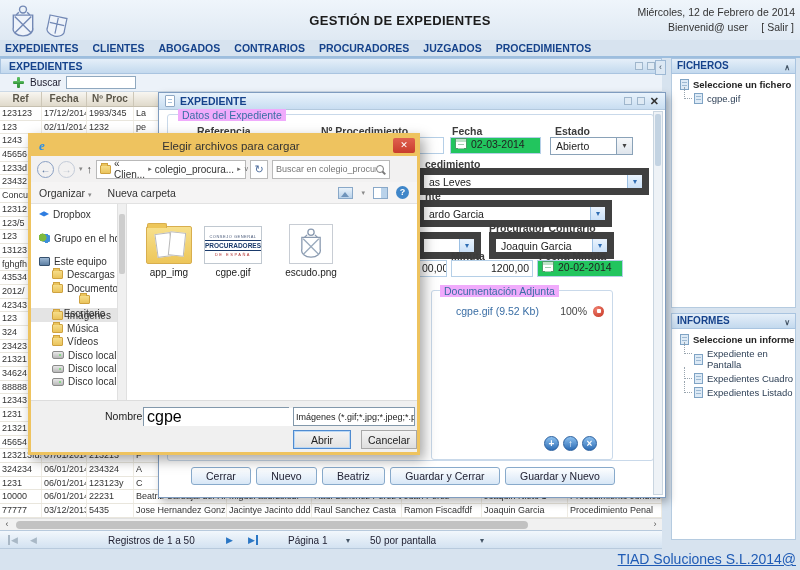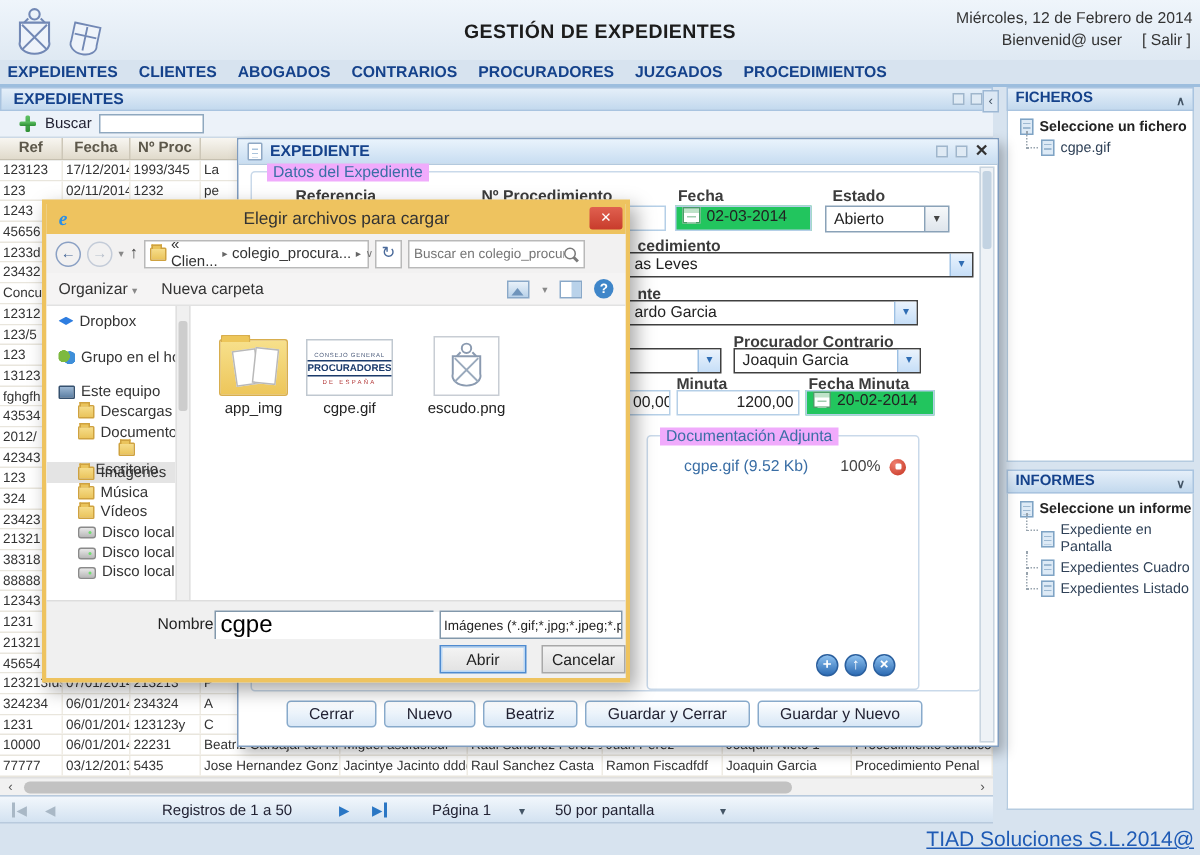--- a/index.html
+++ b/index.html
@@ -64,21 +64,21 @@
 #win-title{height:17px;background:linear-gradient(#e9f3fc,#c8ddf1);border-bottom:1px solid #b3c9de;display:flex;align-items:center;padding:0 6px;gap:5px}
 #win-title .wt{font-weight:bold;font-size:10.5px;color:#15428b}
 #win-title .spacer{flex:1}
 .doc-icon{width:10px;height:12px;background:#fff;border:1px solid #8fa8c4;border-radius:1px;position:relative}
 .doc-icon::after{content:"";position:absolute;left:2px;right:2px;top:3px;height:6px;background:repeating-linear-gradient(#aac4dd 0 1px,transparent 1px 3px)}
 #win-close{font-size:11px;font-weight:bold;color:#333;cursor:pointer;line-height:11px}
 .fieldset{position:absolute;border:1px solid #c9d9ea;border-radius:3px}
 .legend{position:absolute;top:-6px;left:10px;background:#f0abfc;padding:0 4px;font-size:10.5px;color:#3a6ea5}
 .flabel{position:absolute;font-weight:bold;font-size:10.5px;color:#3c3c3c;white-space:nowrap}
 .finput{position:absolute;height:17px;border:1px solid #b5cfe7;background:#fff;font-size:10.5px;color:#222;line-height:15px;padding:0 4px;overflow:hidden;white-space:nowrap}
-.fsel{position:absolute;height:17px;border:1px solid #404040;background:#fff;font-size:10.5px;color:#222;line-height:15px;padding-left:5px;overflow:hidden;white-space:nowrap}
+.fsel{position:absolute;height:27px;border:7px solid #404040;background:#fff;font-size:10.5px;color:#222;line-height:15px;padding-left:5px;overflow:hidden;white-space:nowrap}
 .fsel .bluechev{position:absolute;right:0;top:0;width:15px;height:15px;background:linear-gradient(#eaf3fd,#c6def7);border-left:1px solid #9cc0e4;color:#2f6db4;font-size:8px;text-align:center;line-height:14px;cursor:pointer}
 .winsel{position:absolute;height:18px;border:1px solid #8aa2b8;background:#fff;font-size:10.5px;line-height:16px;padding-left:5px}
 .winsel .graychev{position:absolute;right:0;top:0;width:16px;height:16px;background:linear-gradient(#f6f8fa,#dfe5ec);border-left:1px solid #8aa2b8;color:#444;font-size:8px;text-align:center;line-height:15px;cursor:pointer}
 .datefield{position:absolute;height:17px;border:1px solid #b5cfe7;background:#22c55e;display:flex;align-items:flex-start;gap:4px;padding:0 4px;font-size:10.5px}
 .cal-icon{width:12px;height:11px;border:1px solid #4c9d68;background:linear-gradient(#bfe3c9,#bfe3c9) 0 0/12px 3px no-repeat,#fff;position:relative;flex:0 0 auto}
 .cal-icon::after{content:"";position:absolute;left:2px;top:5px;right:2px;height:3px;border-top:1px solid #9fccae;border-bottom:1px solid #9fccae}
 .num{text-align:right;padding-right:3px}
 #attach-file-row{display:flex;align-items:center;padding:14px 8px 0 24px}
 #attach-name{font-size:10.5px;color:#3a6ea5}
 #attach-prog{margin-left:auto;font-size:10.5px;color:#444}
@@ -422,21 +422,21 @@
           <div class="tcell" style="width: 45px;"></div>
           <div class="tcell" style="width: 47px;"></div>
           <div class="tcell" style="width: 93px;"></div>
           <div class="tcell" style="width: 85px;"></div>
           <div class="tcell" style="width: 90px;"></div>
           <div class="tcell" style="width: 80px;"></div>
           <div class="tcell" style="width: 86px;"></div>
           <div class="tcell" style="width: 94px;"></div>
         </div>
         <div class="trow">
-          <div class="tcell" style="width: 42px;">38318</div>
+          <div class="tcell" style="width: 42px;">34624</div>
           <div class="tcell" style="width: 45px;"></div>
           <div class="tcell" style="width: 47px;"></div>
           <div class="tcell" style="width: 93px;"></div>
           <div class="tcell" style="width: 85px;"></div>
           <div class="tcell" style="width: 90px;"></div>
           <div class="tcell" style="width: 80px;"></div>
           <div class="tcell" style="width: 86px;"></div>
           <div class="tcell" style="width: 94px;"></div>
         </div>
         <div class="trow">

